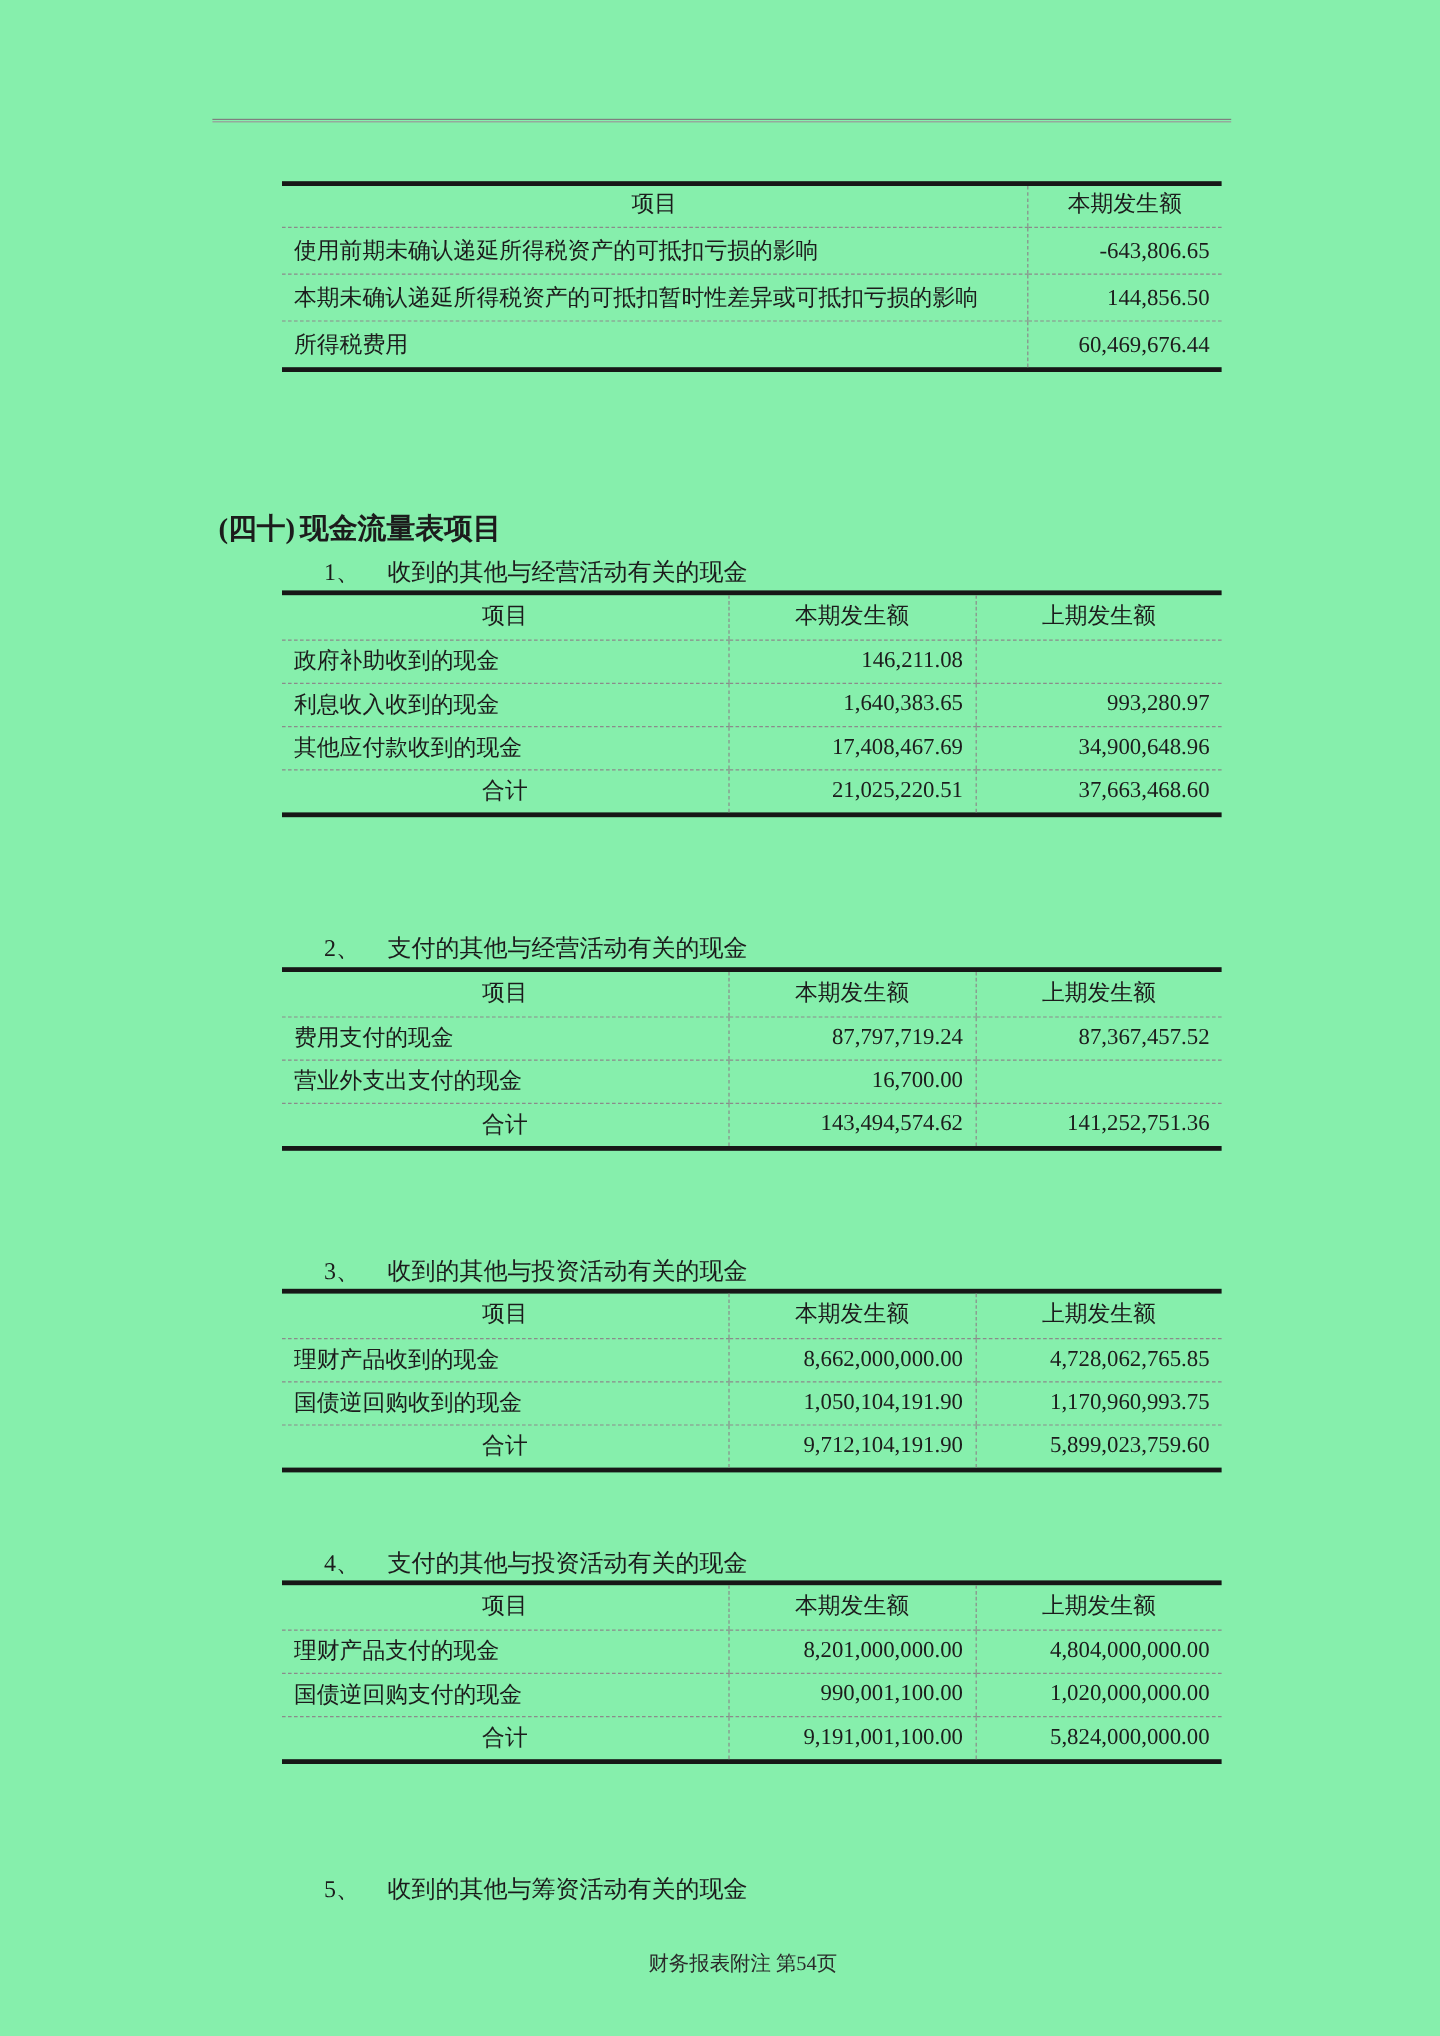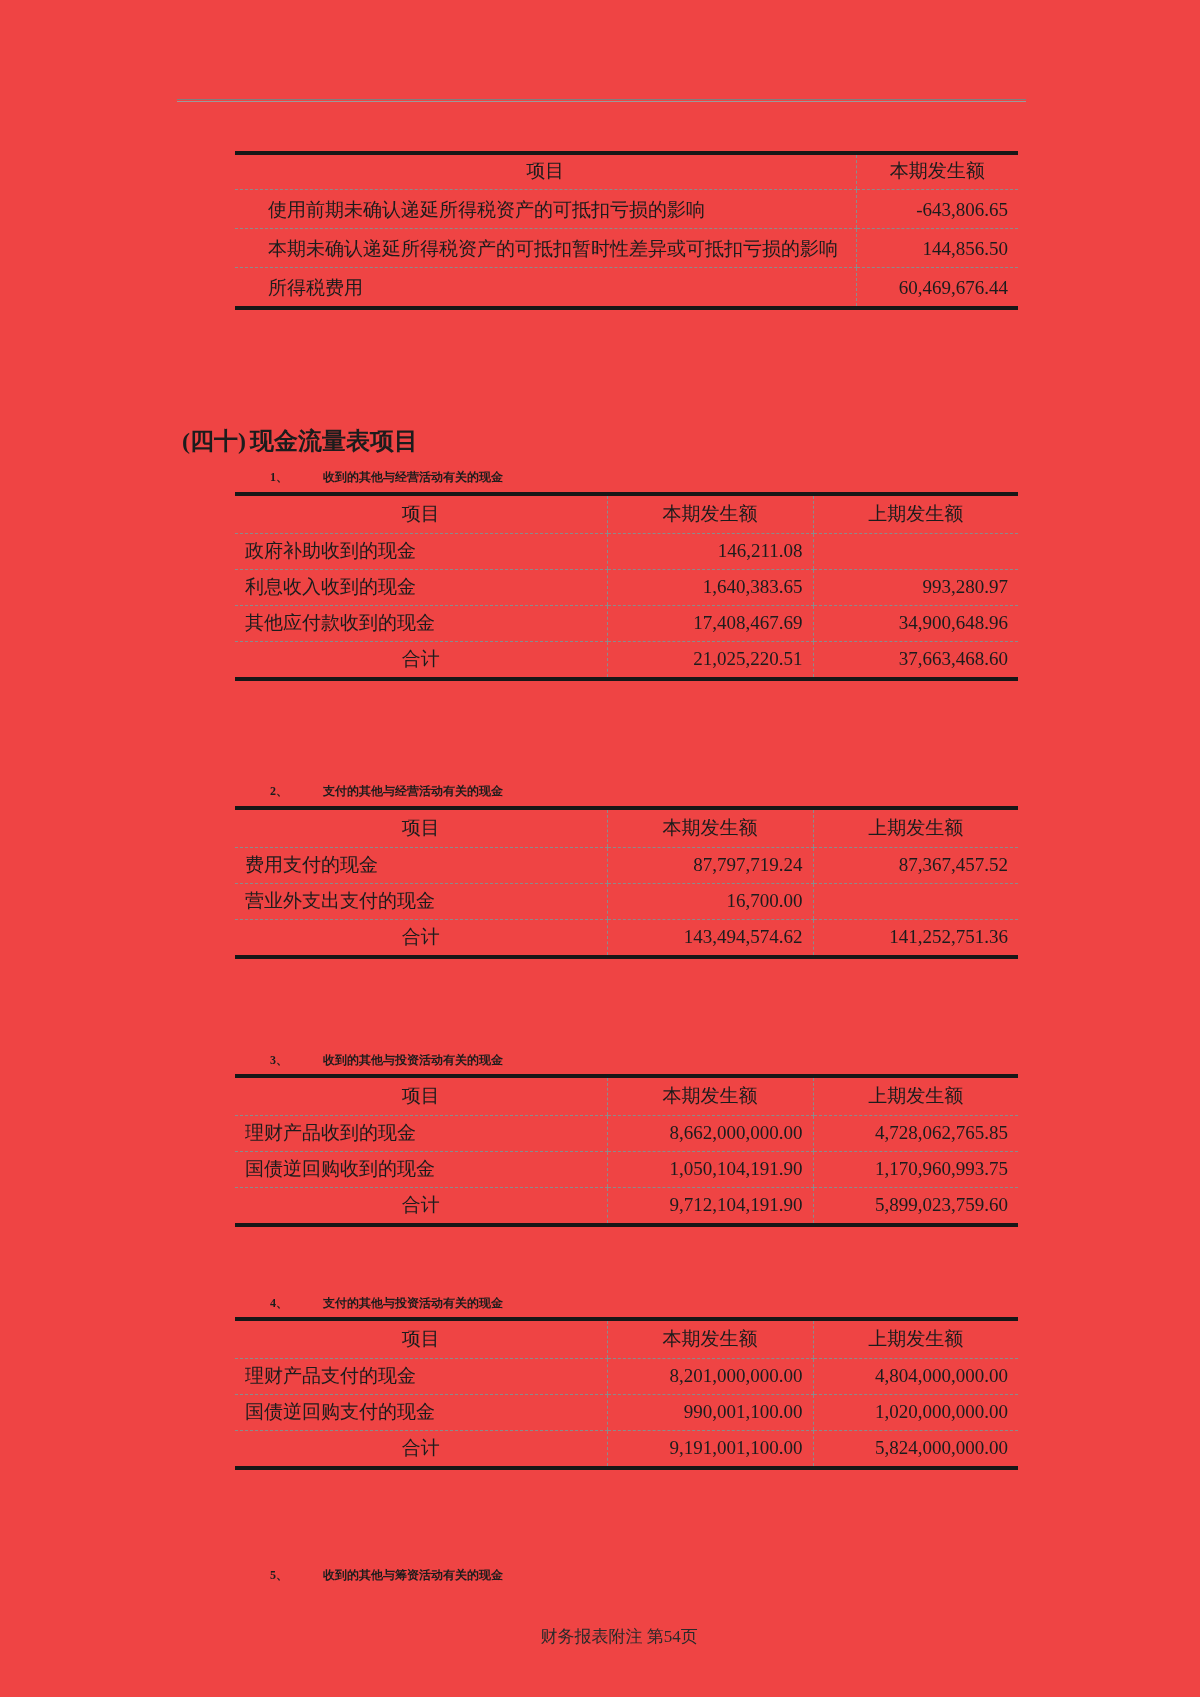--- a/index.html
+++ b/index.html
@@ -1,21 +1,21 @@
 <!DOCTYPE html>
 <html><head>
 <meta charset="utf-8">
 <style>
   * { box-sizing: border-box; }
   html, body { margin: 0; padding: 0; background: #ffffff; }
   .page {
     position: relative;
     width: 1200px;
     height: 1697px;
-    background: #ef4444;
+    background: #86efac;
     font-family: "Liberation Serif", "DejaVu Serif", serif;
     color: #1c1c1c;
     overflow: hidden;
   }
   .top-rule {
     position: absolute;
     left: 177px; top: 99px;
     width: 849px; height: 3px;
     border-top: 1px solid #7f7f7f;
     border-bottom: 1px solid #9a9a9a;
@@ -47,40 +47,40 @@
   }
   table.fin tr:last-child td { border-bottom: none; }
   table.fin th + th, table.fin td + td { border-left: 1px dashed #8b8b8b; }
   .c-label { text-align: left; }
   .c-val { text-align: right; }
   tr.total .c-label { text-align: center; }
 
   
   table.fin2 th { height: 34px; }
   table.fin2 td { height: 39px; vertical-align: top; padding-top: 4px; line-height: 32px; }
-  table.fin2 .lbl { display: inline-block; width: 580px; line-height: 32px; margin-left: 23px; }
+  table.fin2 .lbl { display: inline-block; width: 580px; line-height: 32px; }
 
   
   table.fin3 th { height: 37px; }
   table.fin3 td { height: 36px; vertical-align: middle; }
 
   .sec-head {
     position: absolute;
     left: 182px;
     font-size: 24px;
     font-weight: bold;
     line-height: 26px;
     white-space: nowrap;
   }
   .sec-num { display: inline-block; min-width: 68px; }
   .sub-head {
     position: absolute;
     left: 270px;
-    font-size: 12px;
-    font-weight: bold;
+    font-size: 20px;
+    font-weight: normal;
     line-height: 26px;
     white-space: nowrap;
   }
   .sub-num { display: inline-block; width: 53px; }
   .footer {
     position: absolute;
     left: 0; top: 1625px;
     width: 100%;
     padding-left: 38px;
     text-align: center;

